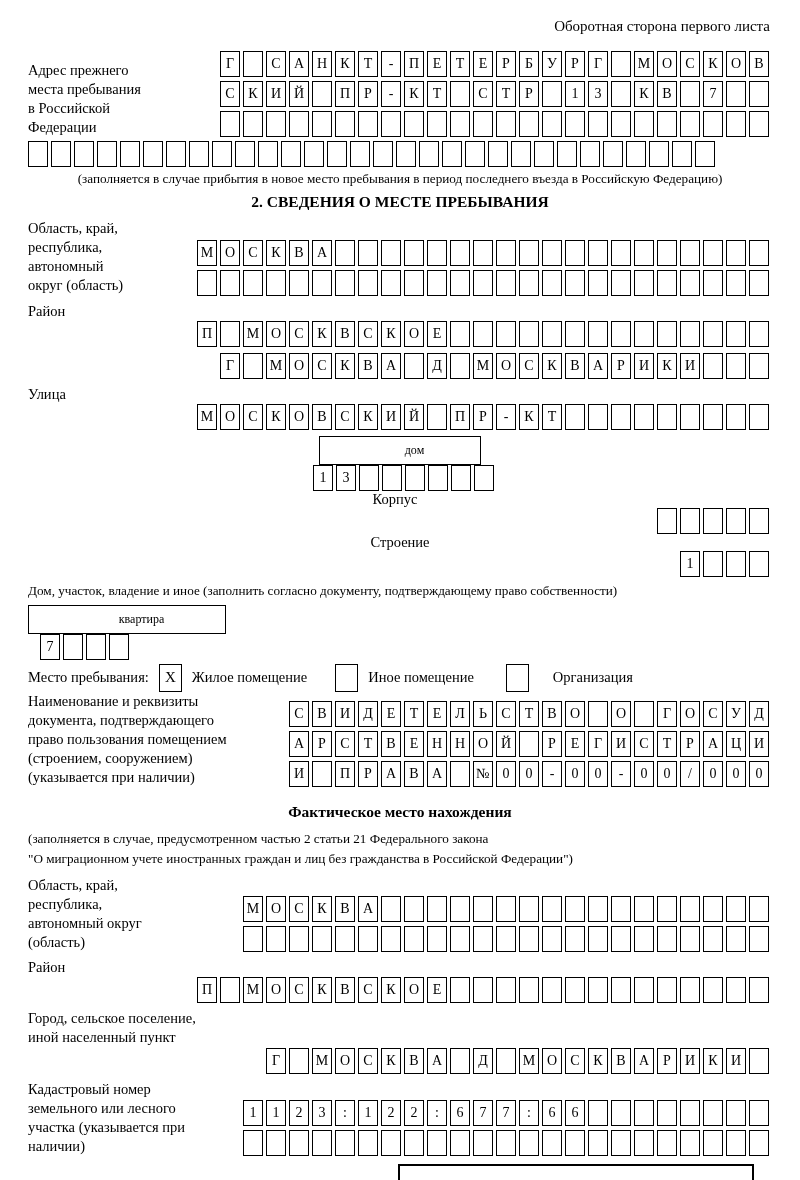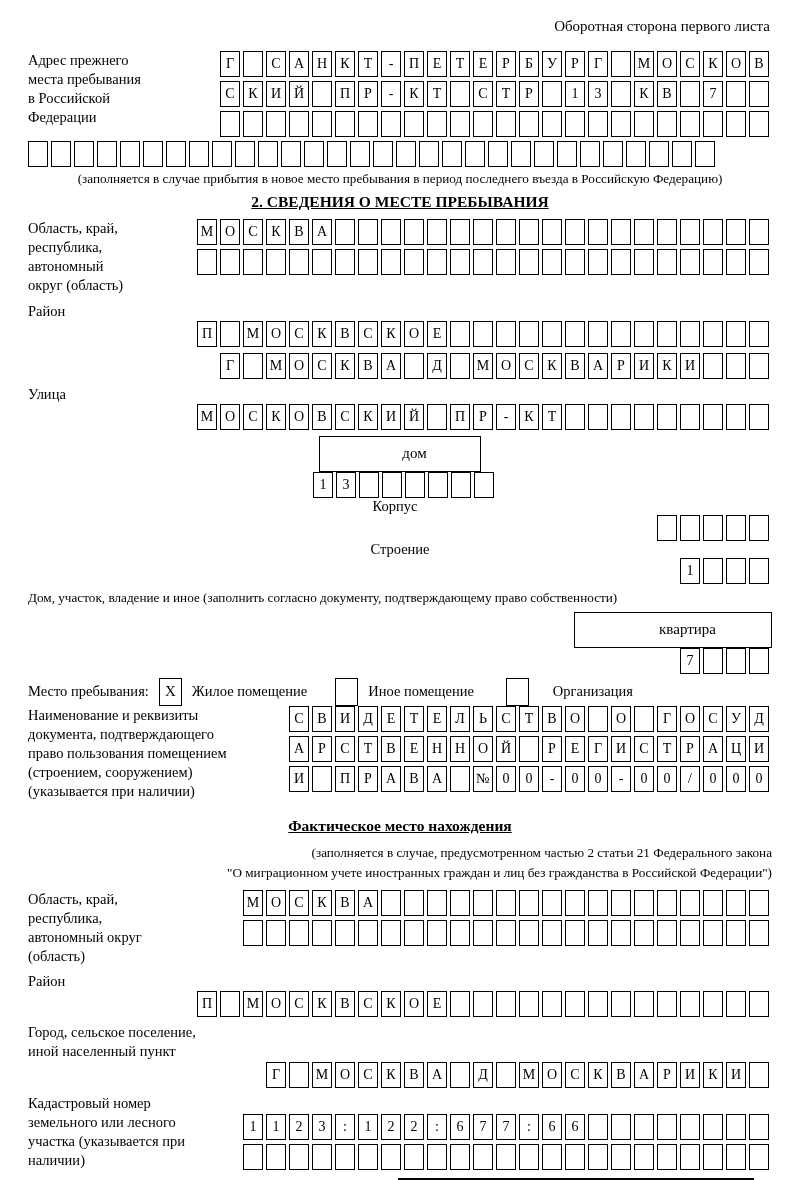--- a/index.html
+++ b/index.html
@@ -1,38 +1,38 @@
 <!DOCTYPE html>
 <html><head>
 <meta charset="utf-8">
 <style>
   html,body{margin:0;padding:0;background:#fff;}
   body{width:800px;height:1180px;font-family:"Liberation Serif","DejaVu Serif",serif;color:#000;overflow:hidden;}
   .page{box-sizing:border-box;width:800px;height:1180px;padding:12px 28px 0 28px;}
   .hdr{text-align:right;font-size:15px;margin:6px 2px 16px 0;font-family:Liberation Serif, serif;}
-  .blk{display:flex;align-items:flex-start;gap:16px;}
+  .blk{display:flex;align-items:flex-end;gap:16px;}
   .lbl{font-size:14.5px;line-height:1.32;flex:0 0 auto;}
   .rows{display:flex;flex-direction:column;row-gap:4px;margin-left:auto;}
   .boxrow{display:flex;}
   .cbox{flex:0 0 auto;width:18px;height:24px;border:1.5px solid #000;margin-right:3px;
         display:flex;align-items:center;justify-content:center;font-size:14px;}
   .fullrow{margin-top:4px;}
   .note{font-size:13.2px;text-align:center;margin:4px 0 2px 0;}
-  .sect-title{font-size:15.5px;font-weight:bold;text-align:center;margin:6px 0 8px 0;text-decoration:underline;}
+  .sect-title{font-size:15.5px;font-weight:bold;text-align:center;margin:6px 0 8px 0;}
   .frow{display:flex;align-items:flex-start;margin-bottom:6px;flex-direction:column;}
   .frow .boxrow{margin-left:auto;}
-  .widebox{box-sizing:border-box;border:1.6px solid #000;height:36px;display:flex;
-           align-items:center;justify-content:center;font-size:15px;flex:0 0 auto;padding-left:29px;}
+  .widebox{box-sizing:border-box;border:1.6px solid #000;height:29px;display:flex;
+           align-items:center;justify-content:center;font-size:12px;flex:0 0 auto;padding-left:29px;}
   .inline-lbl{font-size:14.5px;align-self:center;white-space:nowrap;}
   .cap{font-size:13.2px;margin:2px 0 6px 0;}
   .chk{flex:0 0 auto;width:21px;height:26px;border:1.6px solid #000;margin:0 10px 0 10px;
        display:flex;align-items:center;justify-content:center;font-size:15px;}
   .stayrow{display:flex;align-items:center;margin:4px 0 0 0;}
   .staynote{font-size:13.2px;margin:3px 0 8px 172px;}
-  .fact-note{font-size:13.2px;text-align:right;line-height:1.45;}
+  .fact-note{font-size:13.2px;text-align:left;line-height:1.45;}
   .stamp{box-sizing:border-box;border:2px solid #000;width:356px;height:172px;margin:8px 18px 0 auto;}
   .stampcap{width:404px;margin:6px 8px 0 auto;text-align:center;font-size:13.4px;line-height:1.42;}
 </style>
 </head>
 <body>
 
 <div class="page">
 
   <div class="hdr">Оборотная сторона первого листа</div>
 
@@ -329,21 +329,21 @@
     <div class="inline-lbl" style="margin-left:6px;margin-right:6px;">Строение</div>
     <div class="boxrow">
         <div class="cbox">1</div>
         <div class="cbox"></div>
         <div class="cbox"></div>
         <div class="cbox"></div>
       </div>
   </div>
   <div class="cap">Дом, участок, владение и иное (заполнить согласно документу, подтверждающему право собственности)</div>
 
-  <div class="frow" style="align-items:flex-end;margin-bottom:2px;">
+  <div class="frow" style="align-items:flex-start;margin-bottom:2px;">
     <div class="widebox" style="width:198px;">квартира</div>
     <div class="boxrow" style="margin-left:12px;">
         <div class="cbox">7</div>
         <div class="cbox"></div>
         <div class="cbox"></div>
         <div class="cbox"></div>
       </div>
   </div>
 
   <div class="stayrow">

